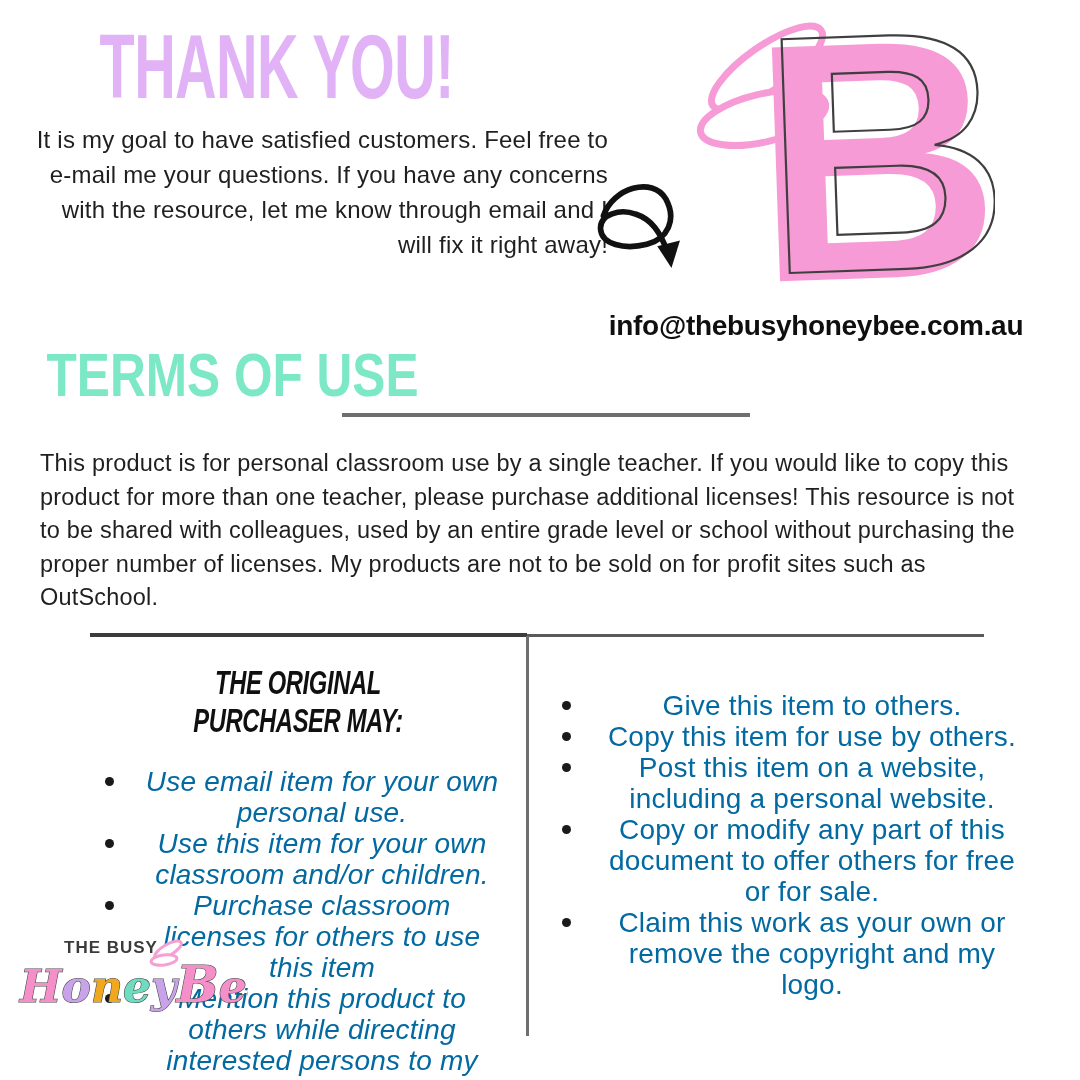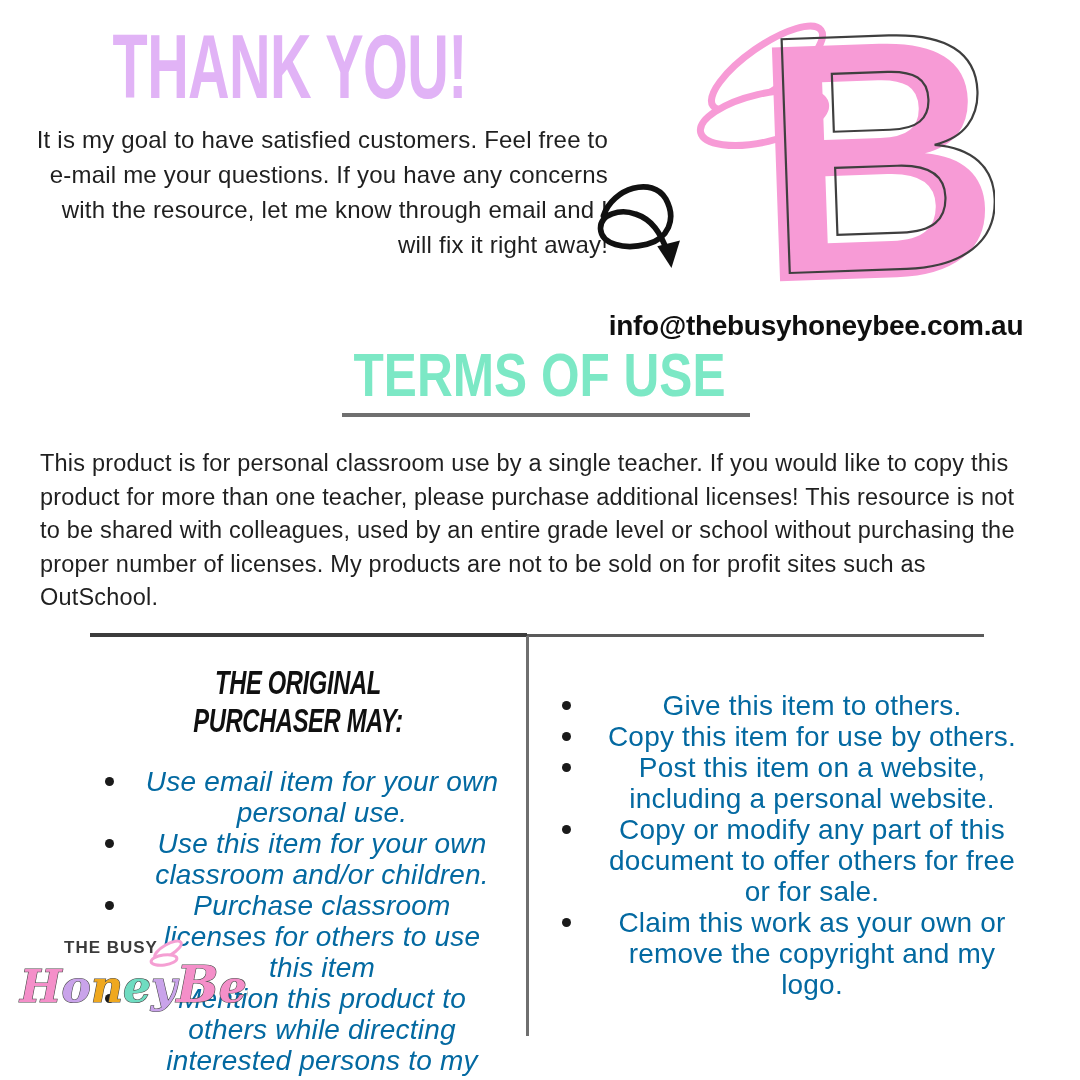--- a/index.html
+++ b/index.html
@@ -6,35 +6,35 @@
   .page {
     position:relative; width:1080px; height:1080px; overflow:hidden;
     background:#ffffff; font-family:"Liberation Sans", sans-serif;
   }
   .abs { position:absolute; }
 
   
   .display { font-weight:bold; }
   .display > span { display:inline-block; transform-origin:center; }
 
-  .thank-you { left:0; top:20px; width:580px; text-align:center;
+  .thank-you { left:0; top:20px; width:580px; 
     color:#E1B3F6; font-size:90px; line-height:94px; }
   .thank-you > span { transform:scaleX(.64); letter-spacing:-1px; }
 
   .intro { left:30px; top:122px; width:578px; text-align:right;
     font-size:24px; line-height:35px; color:#1f1f1f; letter-spacing:.2px; }
 
   .arrow-wrap { left:597px; top:180px; width:96px; height:104px; }
 
   .blogo { left:683px; top:6px; width:312px; height:292px; }
 
   .email { left:588px; top:310px; width:456px; text-align:center;
     font-weight:bold; font-size:28px; color:#0f0f0f; letter-spacing:-.3px; }
 
-  .terms-title { left:0; top:342px; width:1080px; text-align:center;
+  .terms-title { left:0; top:342px; width:1080px; text-align:left;
     color:#7CE8C5; font-size:62px; line-height:66px; }
   .terms-title > span { transform:scaleX(.8); letter-spacing:0; }
   .terms-underline { left:342px; top:413px; width:408px; height:4px; background:#6F6F6F; }
 
   .terms-body { left:40px; top:447px; width:1000px; text-align:left;
     font-size:23.5px; line-height:33.5px; color:#1f1f1f; letter-spacing:.2px; }
 
   .rule-left  { left:90px;  top:633px; width:437px; height:4px;  background:#3c3c3c; }
   .rule-right { left:527px; top:634px; width:457px; height:2.5px; background:#5a5a5a; }
   .vrule      { left:526px; top:636px; width:2.5px; height:400px; background:#6f6f6f; }

